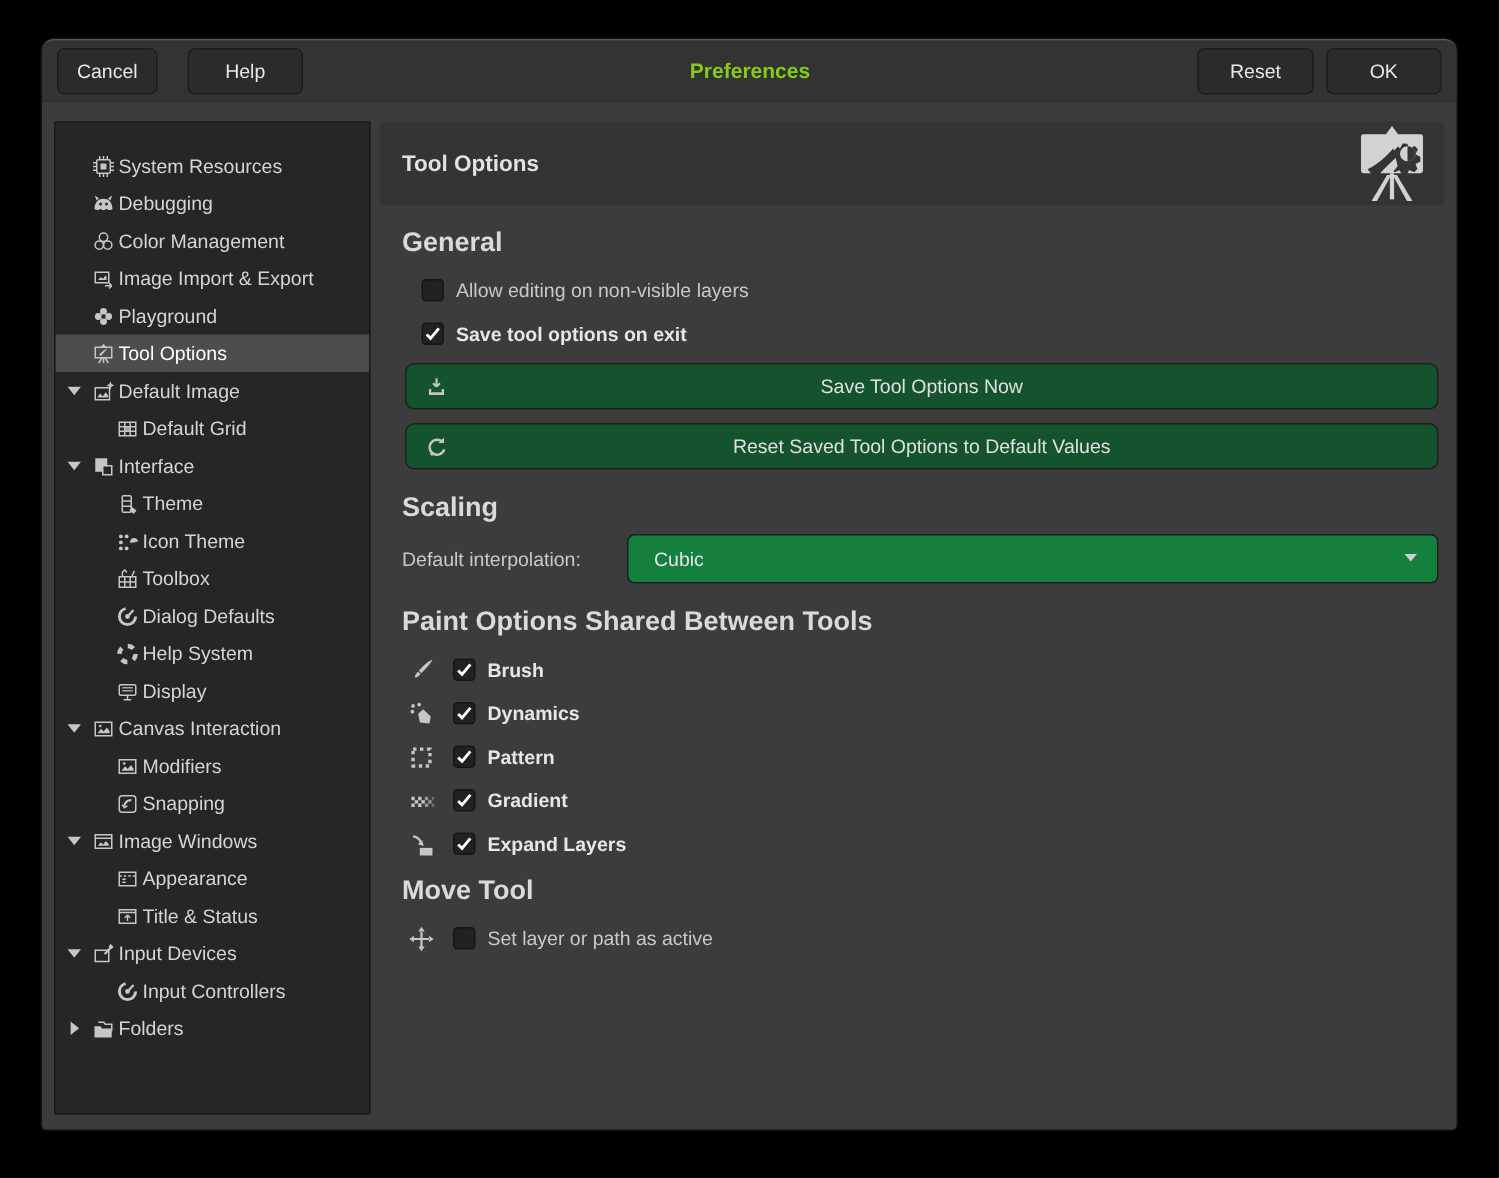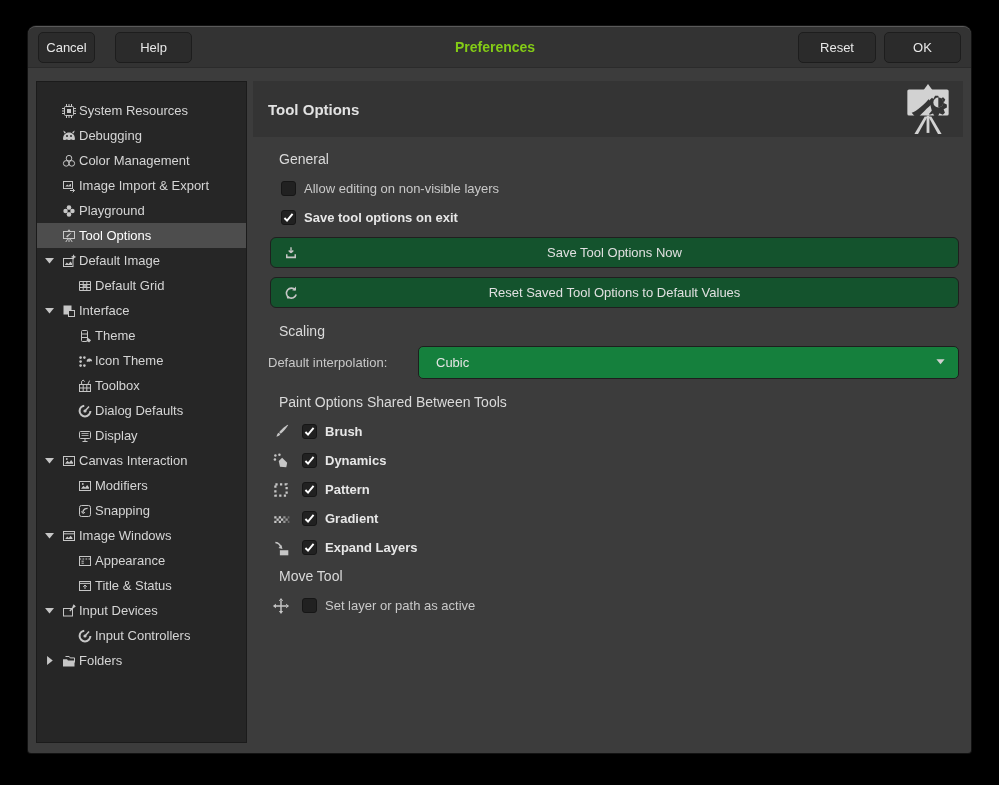--- a/index.html
+++ b/index.html
@@ -22,21 +22,21 @@
   .titlebar {
     height: 41px; flex: 0 0 41px; background: #333333;
     border-radius: 8px 8px 0 0; border-bottom: 1px solid #2b2b2b;
     display: flex; align-items: center; padding: 0 10px;
   }
   .tb-btn {
     background: #2b2b2b; border: 1px solid #1d1d1d; border-radius: 5px;
     color: #e8e8e8; font-size: 13px; padding: 7px 0; text-align: center;
     font-family: inherit; cursor: default;
   }
-  .tb-btn.cancel { width: 57px; margin-right: 20px; }
+  .tb-btn.cancel { width: 67px; margin-right: 20px; }
   .tb-btn.help   { width: 77px; }
   .tb-btn.reset  { width: 78px; margin-right: 8px; }
   .tb-btn.ok     { width: 77px; }
   .tb-title { flex: 1; text-align: center; color: #84cc16; font-weight: bold; font-size: 14px; }
   
   .main { flex: 1; display: flex; padding: 13px 8px 10px 8px; min-height: 0; }
   .sidebar {
     width: 211px; flex: 0 0 211px; background: #262626;
     border: 1px solid #1b1b1b; padding-top: 16px; overflow: hidden;
   }
@@ -53,21 +53,21 @@
   .srow.child .exp { width: 34px; flex-basis: 34px; }
   
   .content { flex: 1; margin-left: 6px; display: flex; flex-direction: column; min-width: 0; }
   .panel-header {
     height: 56px; flex: 0 0 56px; background: #343434;
     display: flex; align-items: center; padding: 0 8px 0 15px;
   }
   .panel-title { font-size: 15px; font-weight: bold; color: #e2e2e2; flex: 1; }
   .panel-hicon { width: 54px; display: flex; justify-content: flex-end; }
   .panel-body { flex: 1; padding: 11px 4px 0 15px; overflow: hidden; }
-  .sect-heading { font-size: 14px; font-weight: normal; color: #dadada; margin: 3px 0 7px 11px; }
+  .sect-heading { font-size: 18px; font-weight: bold; color: #dadada; margin: 3px 0 7px 0; }
   
   .cbrow { display: flex; align-items: center; height: 29px; padding-left: 13px; }
   .cb {
     width: 15px; height: 15px; flex: 0 0 15px; background: #212121;
     border: 1px solid #161616; border-radius: 3px;
     display: flex; align-items: center; justify-content: center;
   }
   .cblabel { margin-left: 8px; font-size: 13px; color: #c9c9c9; }
   .cblabel.b { font-weight: bold; color: #e7e7e7; }
   
@@ -259,20 +259,29 @@
           <div class="srow child">
             <span class="exp"></span>
             <span class="sicon">
               <svg viewBox="0 0 16 16" width="16" height="16">
                 <circle cx="8" cy="8" r="5.4" fill="none" stroke="#c6c6c6" stroke-width="2" stroke-dasharray="24 10"></circle>
                 <path d="M8 8l4-4.4" stroke="#c6c6c6" stroke-width="1.5"></path>
                 <circle cx="8" cy="8" r="1.6" fill="#c6c6c6"></circle>
               </svg>
             </span>
             <span class="slabel">Dialog Defaults</span>
+          </div>
+          <div class="srow child">
+            <span class="exp"></span>
+            <span class="sicon">
+              <svg viewBox="0 0 16 16" width="16" height="16">
+                <circle cx="8" cy="8" r="5.4" fill="none" stroke="#c6c6c6" stroke-width="3" stroke-dasharray="4.2 4.28"></circle>
+              </svg>
+            </span>
+            <span class="slabel">Help System</span>
           </div>
           <div class="srow child">
             <span class="exp"></span>
             <span class="sicon">
               <svg viewBox="0 0 16 16" width="16" height="16">
                 <rect x="2.5" y="3.5" width="11" height="7" rx="1" fill="none" stroke="#c6c6c6"></rect>
                 <path d="M4.5 5.5h7M4.5 7.5h7" stroke="#c6c6c6" opacity=".8"></path>
                 <path d="M8 10.5V13M5.5 13.5h5" stroke="#c6c6c6"></path>
               </svg>
             </span>

